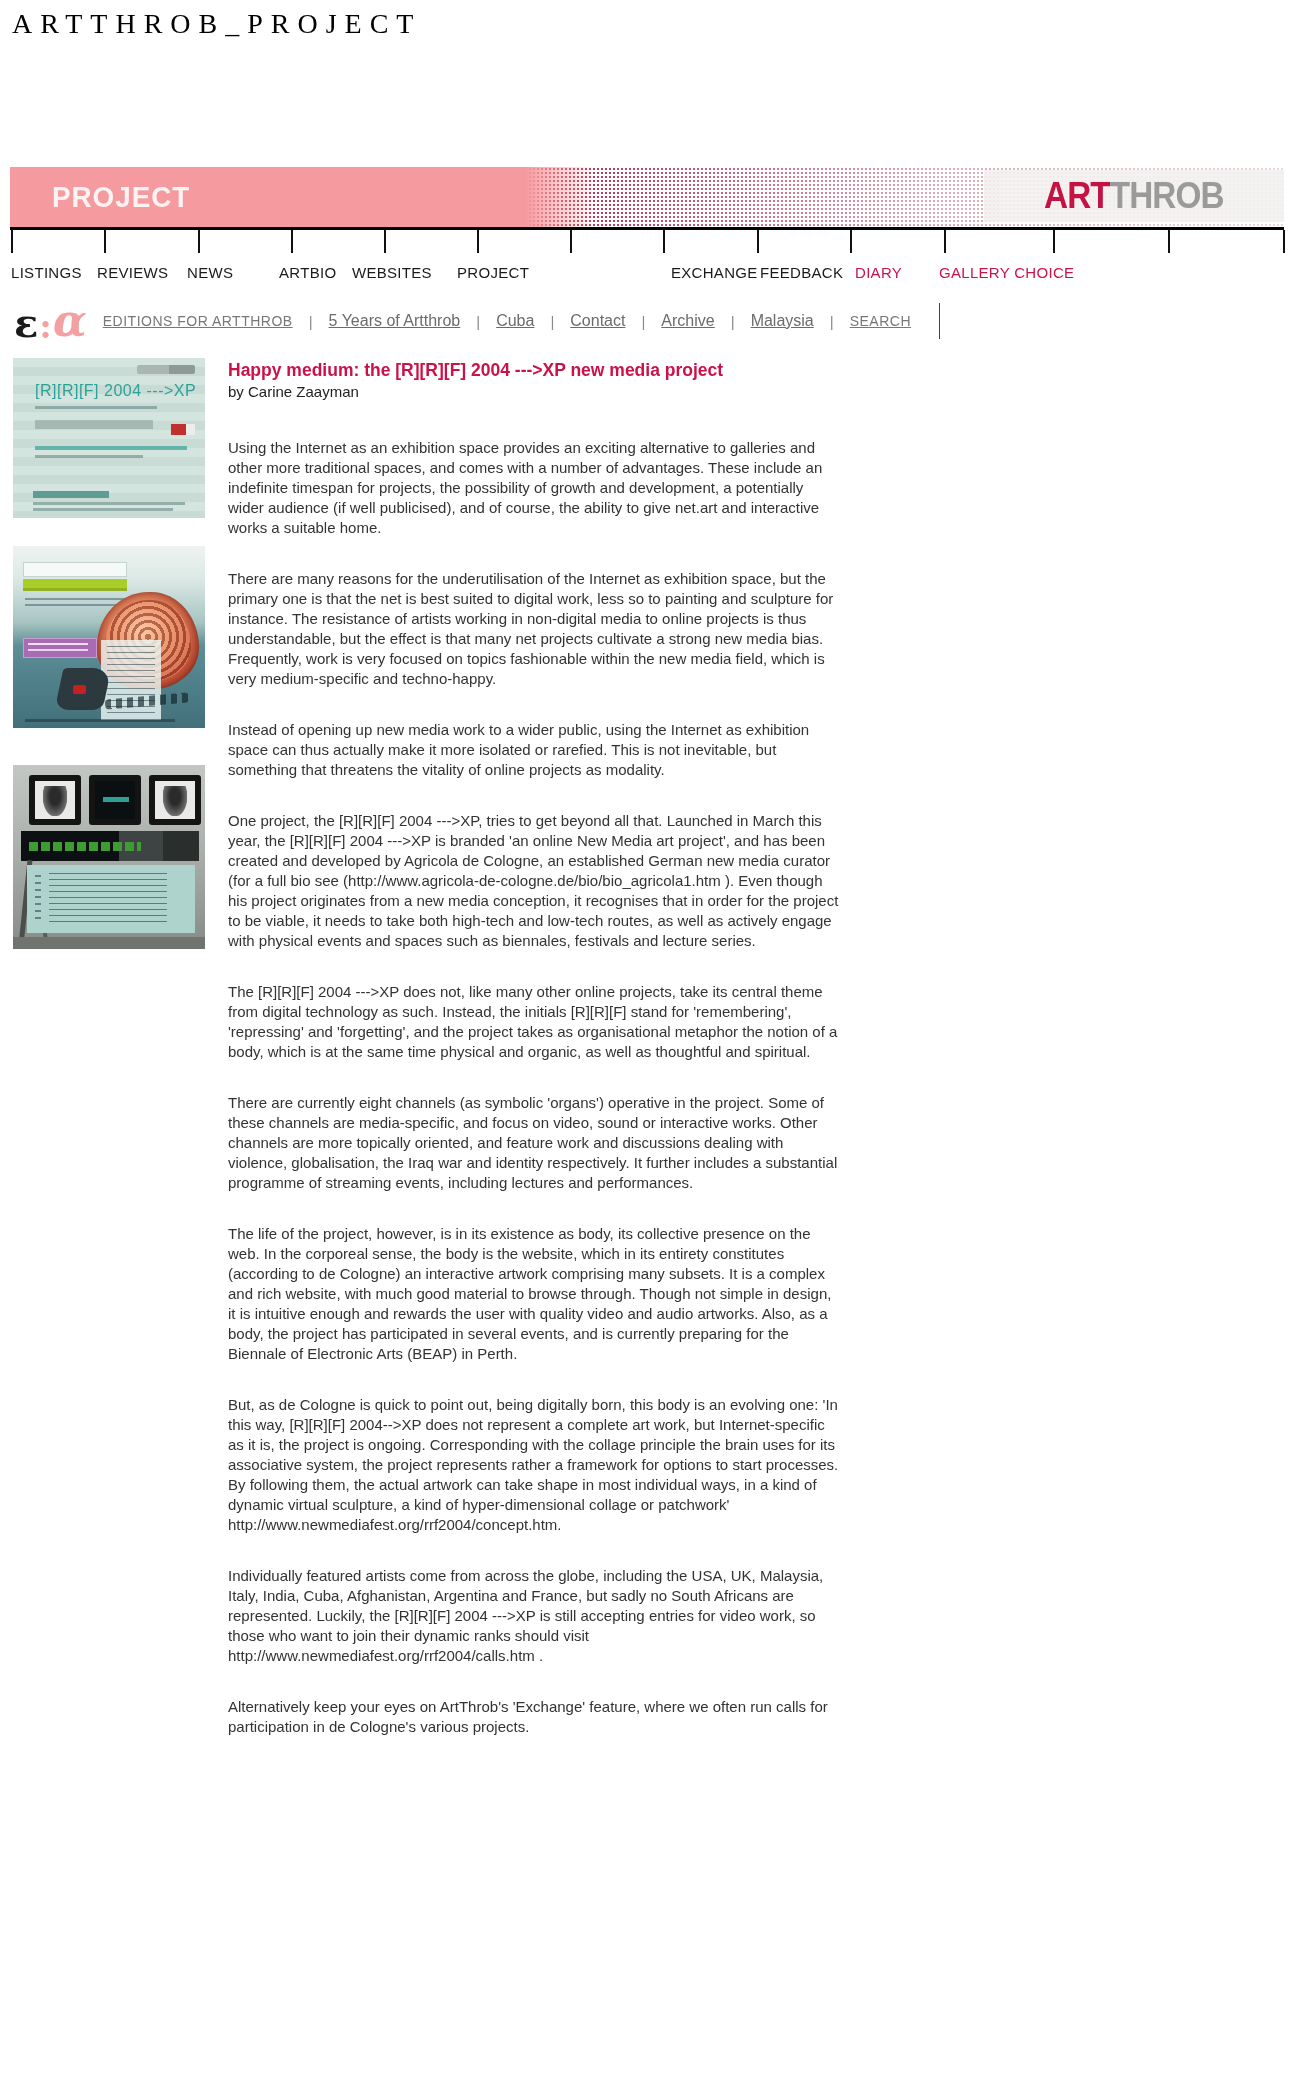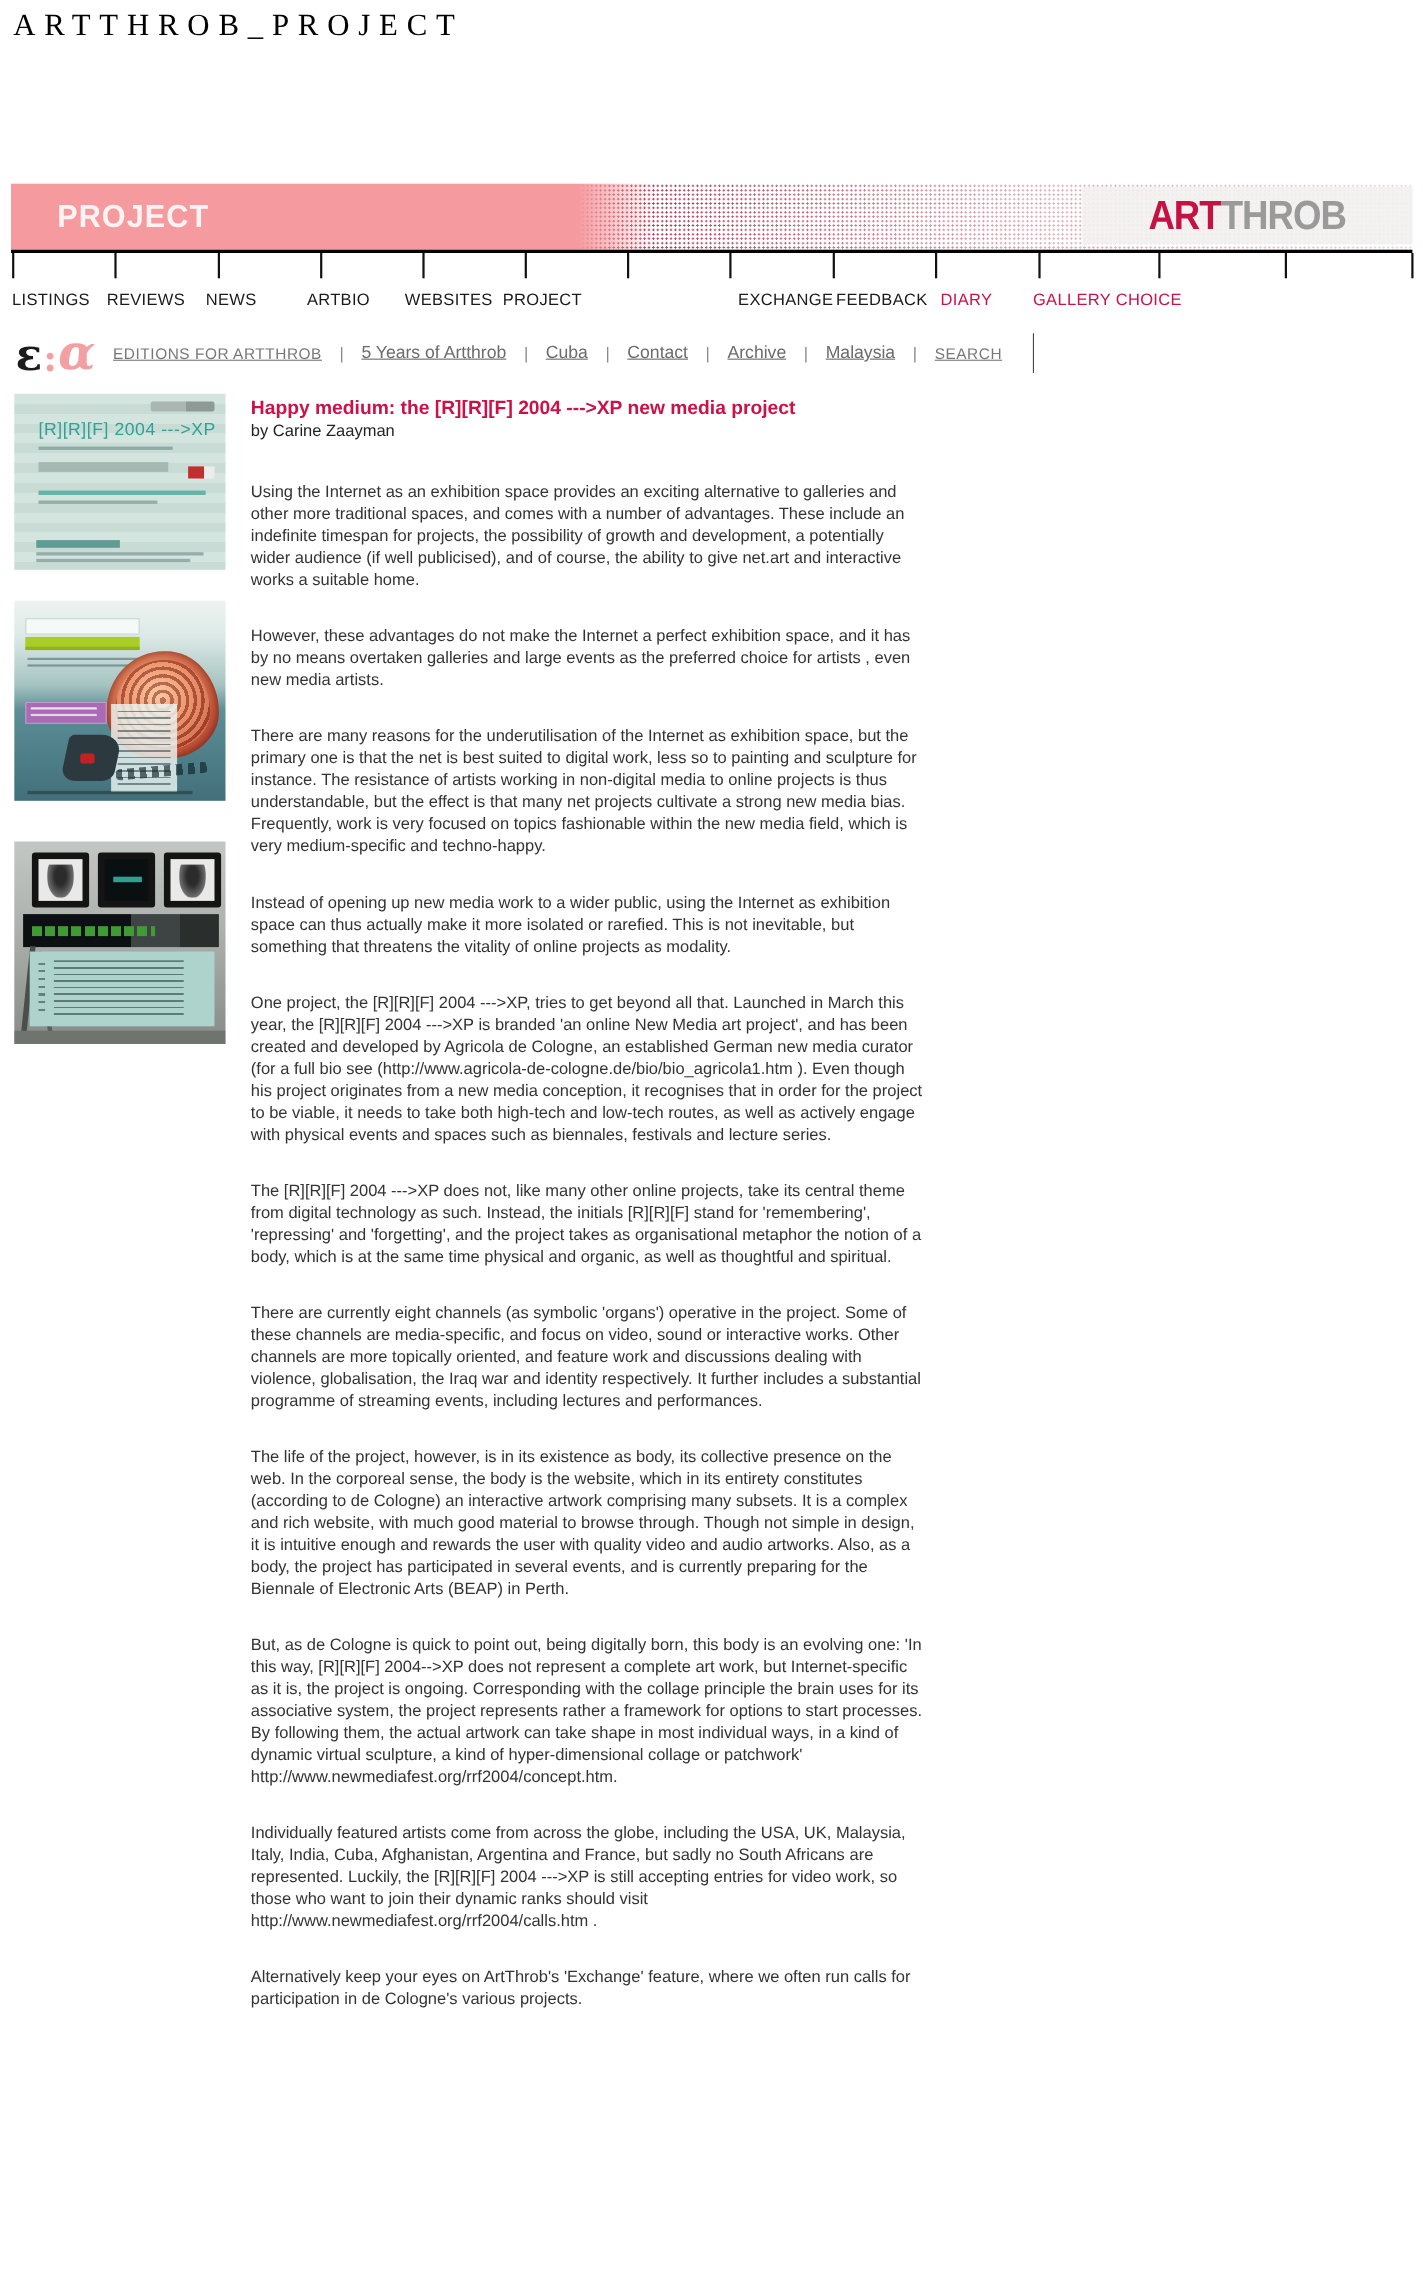--- a/index.html
+++ b/index.html
@@ -145,21 +145,21 @@
 <div class="tick" style="left:850px"></div>
 <div class="tick" style="left:944px"></div>
 <div class="tick" style="left:1053px"></div>
 <div class="tick" style="left:1168px"></div>
 <div class="tick" style="left:1283px"></div>
 
 <a class="nav-label" style="left:11px">LISTINGS</a>
 <a class="nav-label" style="left:97px">REVIEWS</a>
 <a class="nav-label" style="left:187px">NEWS</a>
 <a class="nav-label" style="left:279px">ARTBIO</a>
-<a class="nav-label" style="left:368px">WEBSITES</a>
+<a class="nav-label" style="left:352px">WEBSITES</a>
 <a class="nav-label" style="left:457px">PROJECT</a>
 <a class="nav-label" style="left:671px">EXCHANGE</a>
 <a class="nav-label" style="left:760px">FEEDBACK</a>
 <a class="nav-label red" style="left:855px">DIARY</a>
 <a class="nav-label red" style="left:939px">GALLERY CHOICE</a>
 
 <div class="subnav">
   <span class="ea-logo">
     <span class="ea-eps">ε</span>
     <span class="ea-colon">:</span>
@@ -234,21 +234,20 @@
     <div class="t3-panel"></div>
     <div class="t3-strip"></div>
   </div>
 
 </div>
 
 <div class="article">
   <h1>Happy medium: the [R][R][F] 2004 ---&gt;XP new media project</h1>
   <div class="byline">by Carine Zaayman</div>
   <p>Using the Internet as an exhibition space provides an exciting alternative to galleries and other more traditional spaces, and comes with a number of advantages. These include an indefinite timespan for projects, the possibility of growth and development, a potentially wider audience (if well publicised), and of course, the ability to give net.art and interactive works a suitable home.</p>
-  <p>However, these advantages do not make the Internet a perfect exhibition space, and it has by no means overtaken galleries and large events as the preferred choice for artists , even new media artists.</p>
   <p>There are many reasons for the underutilisation of the Internet as exhibition space, but the primary one is that the net is best suited to digital work, less so to painting and sculpture for instance. The resistance of artists working in non-digital media to online projects is thus understandable, but the effect is that many net projects cultivate a strong new media bias. Frequently, work is very focused on topics fashionable within the new media field, which is very medium-specific and techno-happy.</p>
   <p>Instead of opening up new media work to a wider public, using the Internet as exhibition space can thus actually make it more isolated or rarefied. This is not inevitable, but something that threatens the vitality of online projects as modality.</p>
   <p>One project, the [R][R][F] 2004 ---&gt;XP, tries to get beyond all that. Launched in March this year, the [R][R][F] 2004 ---&gt;XP is branded 'an online New Media art project', and has been created and developed by Agricola de Cologne, an established German new media curator (for a full bio see (http://www.agricola-de-cologne.de/bio/bio_agricola1.htm ). Even though his project originates from a new media conception, it recognises that in order for the project to be viable, it needs to take both high-tech and low-tech routes, as well as actively engage with physical events and spaces such as biennales, festivals and lecture series.</p>
   <p>The [R][R][F] 2004 ---&gt;XP does not, like many other online projects, take its central theme from digital technology as such. Instead, the initials [R][R][F] stand for 'remembering', 'repressing' and 'forgetting', and the project takes as organisational metaphor the notion of a body, which is at the same time physical and organic, as well as thoughtful and spiritual.</p>
   <p>There are currently eight channels (as symbolic 'organs') operative in the project. Some of these channels are media-specific, and focus on video, sound or interactive works. Other channels are more topically oriented, and feature work and discussions dealing with violence, globalisation, the Iraq war and identity respectively. It further includes a substantial programme of streaming events, including lectures and performances.</p>
   <p>The life of the project, however, is in its existence as body, its collective presence on the web. In the corporeal sense, the body is the website, which in its entirety constitutes (according to de Cologne) an interactive artwork comprising many subsets. It is a complex and rich website, with much good material to browse through. Though not simple in design, it is intuitive enough and rewards the user with quality video and audio artworks. Also, as a body, the project has participated in several events, and is currently preparing for the Biennale of Electronic Arts (BEAP) in Perth.</p>
   <p>But, as de Cologne is quick to point out, being digitally born, this body is an evolving one: 'In this way, [R][R][F] 2004--&gt;XP does not represent a complete art work, but Internet-specific as it is, the project is ongoing. Corresponding with the collage principle the brain uses for its associative system, the project represents rather a framework for options to start processes. By following them, the actual artwork can take shape in most individual ways, in a kind of dynamic virtual sculpture, a kind of hyper-dimensional collage or patchwork' http://www.newmediafest.org/rrf2004/concept.htm.</p>
   <p>Individually featured artists come from across the globe, including the USA, UK, Malaysia, Italy, India, Cuba, Afghanistan, Argentina and France, but sadly no South Africans are represented. Luckily, the [R][R][F] 2004 ---&gt;XP is still accepting entries for video work, so those who want to join their dynamic ranks should visit http://www.newmediafest.org/rrf2004/calls.htm .</p>
   <p>Alternatively keep your eyes on ArtThrob's 'Exchange' feature, where we often run calls for participation in de Cologne's various projects.</p>
 </div>

